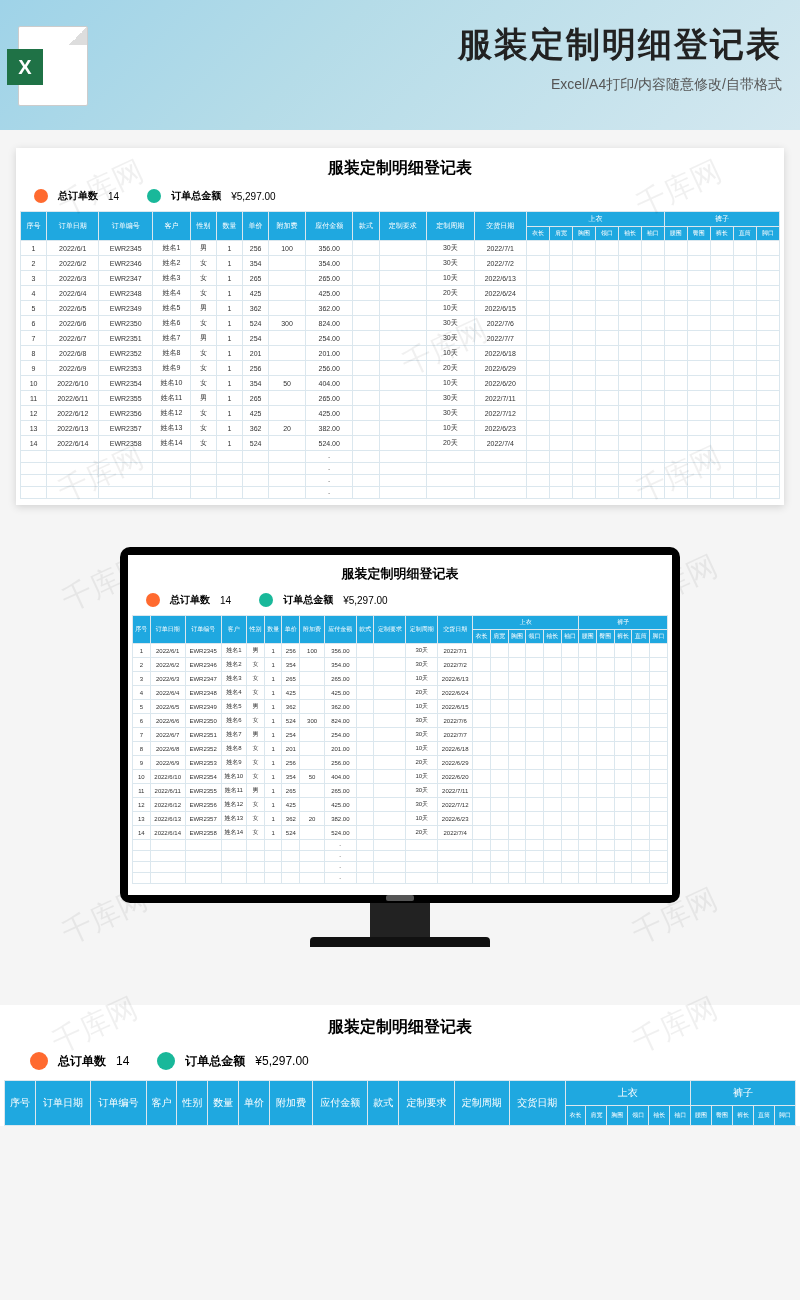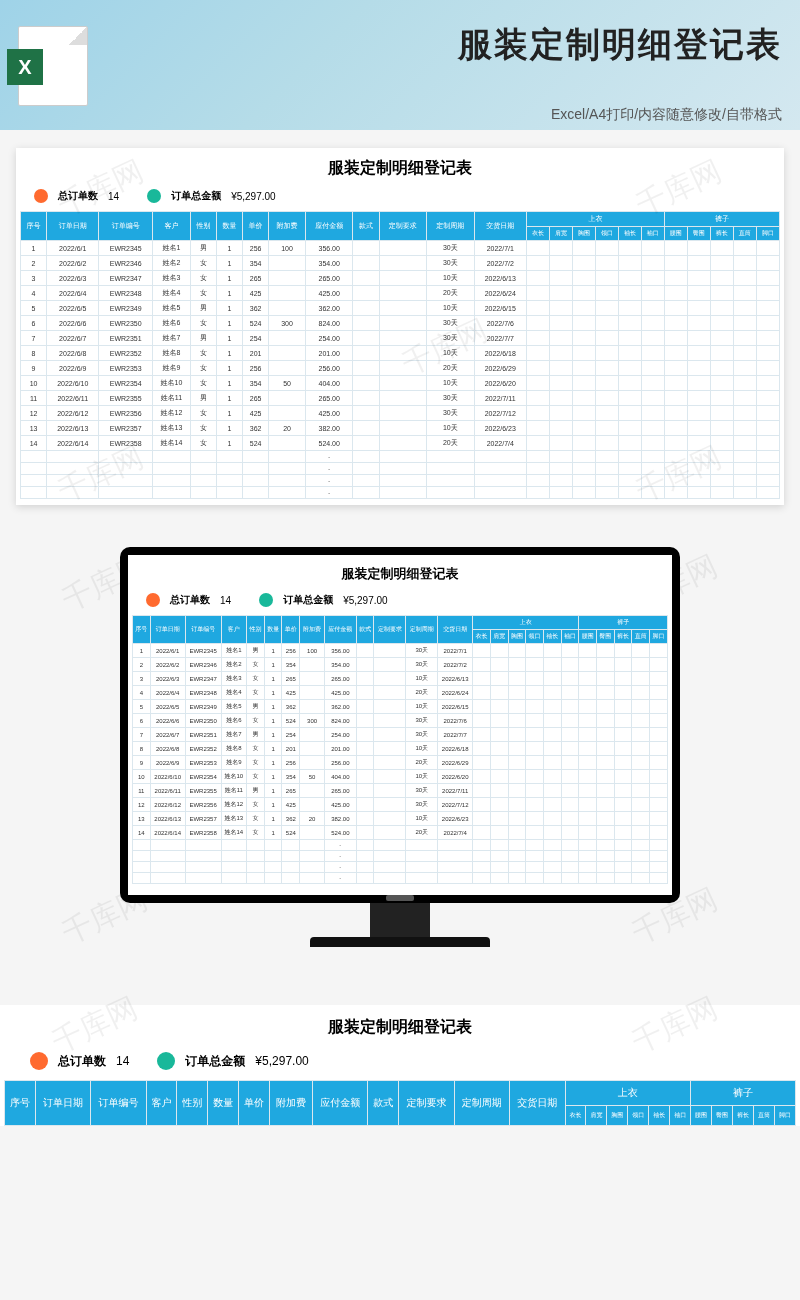--- a/index.html
+++ b/index.html
@@ -4,21 +4,21 @@
 <style>
 * { margin:0; padding:0; box-sizing:border-box; }
 body { font-family:"Microsoft YaHei",Arial,sans-serif; background:#f5f5f5; width:800px; }
 
 
 .hero { position:relative; background:linear-gradient(135deg,#9fd3e8 0%,#b5dce8 40%,#d4e8f0 100%); height:130px; overflow:hidden; }
 .hero .excel-ic { position:absolute; left:18px; top:26px; width:70px; height:80px; background:#fff; border:1px solid #ccc; border-radius:2px; }
 .hero .excel-ic::before { content:""; position:absolute; right:0; top:0; width:18px; height:18px; background:linear-gradient(135deg,#fff 50%,#ddd 50%); }
 .hero .excel-ic .x { position:absolute; left:-12px; top:22px; width:36px; height:36px; background:#1f7246; color:#fff; font-weight:bold; font-size:20px; text-align:center; line-height:36px; }
 .hero h1 { position:absolute; right:18px; top:22px; font-size:34px; font-weight:600; color:#222; letter-spacing:2px; }
-.hero .sub { position:absolute; right:18px; top:76px; font-size:14px; color:#555;margin-top:30px; }
+.hero .sub { position:absolute; right:18px; top:76px; font-size:14px; color:#555; }
 
 
 .card { background:#fff; margin:18px 16px; box-shadow:0 2px 8px rgba(0,0,0,.15); position:relative; }
 .card .wm { position:absolute; color:rgba(0,0,0,.06); font-size:30px; transform:rotate(-25deg); pointer-events:none; }
 .sheet-title { text-align:center; font-size:16px; font-weight:700; padding:10px 0 6px; }
 .summary { display:flex; align-items:center; gap:10px; padding:4px 18px 8px; font-size:10px; }
 .badge { width:14px; height:14px; border-radius:50%; display:inline-block; }
 .b-or { background:#ff6a2f; }
 .b-gr { background:#19b89a; }
 .summary span.lbl { font-weight:600; }

